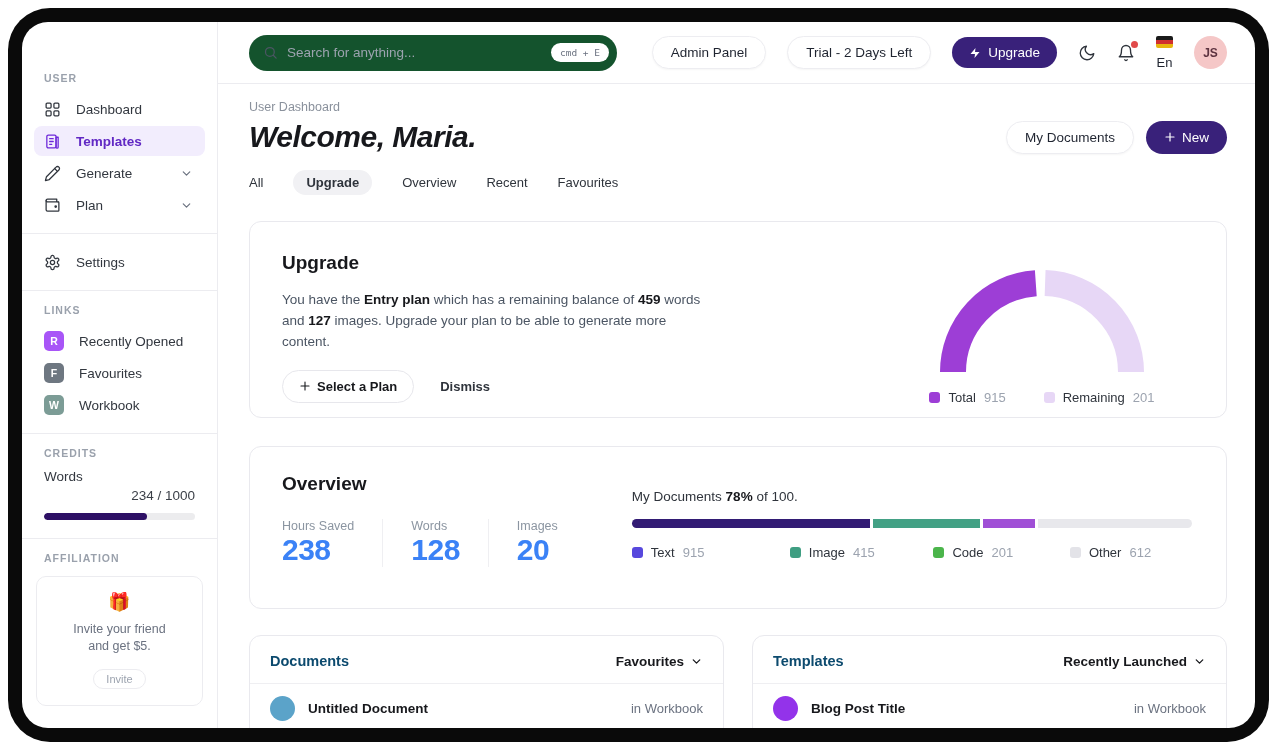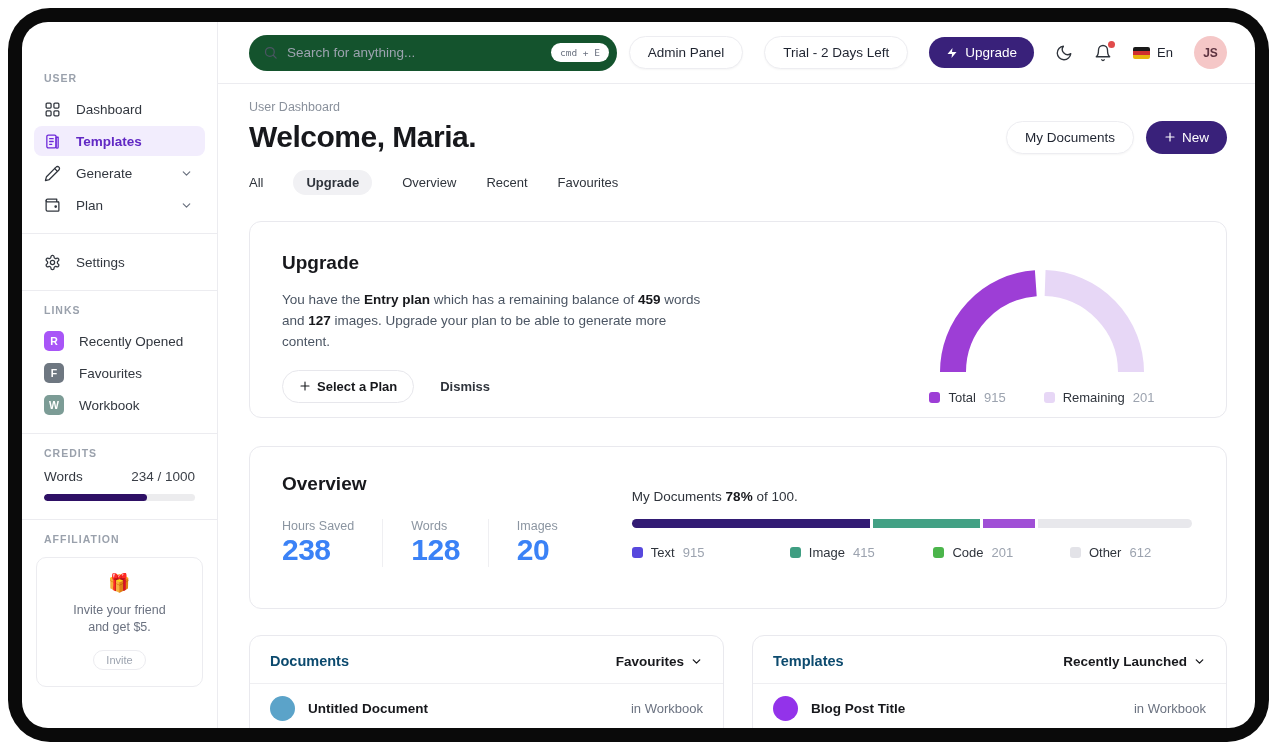--- a/index.html
+++ b/index.html
@@ -14,21 +14,21 @@
   .side-item { display:flex; align-items:center; gap:15px; height:30px; padding:0 10px; border-radius:8px; color:#32373f; font-size:13.5px; margin-bottom:2px; cursor:pointer; }
   .side-item svg { width:17px; height:17px; stroke:#32373f; flex:0 0 17px; }
   .side-item.active { background:#f2edfd; color:#6128c4; font-weight:bold; }
   .side-item.active svg { stroke:#6d28d9; }
   .side-item .spacer { flex:1; }
   .side-item .chev { width:13px; height:13px; stroke:#6b7280; }
   .count-badge { background:#e9e3fb; color:#6d28d9; font-size:11px; border-radius:50%; width:19px; height:19px; display:flex; align-items:center; justify-content:center; }
   .side-div { border-top:1px solid #ececf0; margin:13px -12px; }
   .link-badge { width:20px; height:20px; border-radius:5px; color:#fff; font-size:10.5px; font-weight:bold; display:flex; align-items:center; justify-content:center; flex:0 0 20px; }
   .credits-row { display:flex; justify-content:space-between; padding:0 10px 0 10px; font-size:13.5px; color:#32373f; margin:2px 0 10px; }
-  .credits-row .val { color:#3a3f47; }
+  .credits-row .val { color:#3a3f47;margin-top:19px; }
   .credits-track { margin:0 10px; height:7px; border-radius:4px; background:#ececee; overflow:hidden; }
   .credits-fill { height:100%; width:68%; border-radius:4px; background:#2e1065; }
   .affil-card { margin:12px 2px 0 2px; border:1px solid #ececf0; border-radius:10px; text-align:center; padding:14px 10px 16px; }
   .affil-emoji { font-size:18px; }
   .affil-text { font-size:12.5px; color:#6b7280; line-height:1.35; margin-top:8px; }
   .invite-btn { display:inline-block; margin-top:14px; border:1px solid #ececf0; border-radius:12px; padding:3px 12px; font-size:11px; color:#9ca3af; background:#fff; cursor:pointer; }
 
   
   .content { flex:1; display:flex; flex-direction:column; min-width:0; }
   .topbar { height:62px; flex:0 0 62px; border-bottom:1px solid #ececf0; display:flex; align-items:center; padding:0 28px 0 31px; gap:0; }
@@ -36,30 +36,30 @@
   .search svg { width:15px; height:15px; stroke:#4b5563; }
   .search .ph { flex:1; font-size:13.5px; color:#9ca3af; }
   .kbd { background:#fff; border-radius:11px; font-family:"DejaVu Sans Mono", monospace; font-size:9.5px; color:#6b7280; padding:4px 9px; }
   .top-right { margin-left:auto; display:flex; align-items:center; gap:21px; }
   .pill { background:#fff; border:1px solid #ededf1; box-shadow:0 1px 2px rgba(0,0,0,.04); border-radius:17px; padding:8px 18px; font-size:13.5px; color:#1f2430; cursor:pointer; white-space:nowrap; }
   .upgrade-btn { background:#39217a; color:#fff; border:none; border-radius:17px; padding:8px 17px; font-size:13.5px; display:flex; align-items:center; gap:7px; cursor:pointer; }
   .upgrade-btn svg { width:12px; height:12px; fill:#fff; }
   .icon-btn { background:none; border:none; position:relative; cursor:pointer; display:flex; }
   .icon-btn svg { width:18px; height:18px; stroke:#2f343c; }
   .dot { position:absolute; top:-3px; right:-3px; width:7px; height:7px; border-radius:50%; background:#e14b4b; }
-  .lang { display:flex; align-items:center; gap:7px; cursor:pointer; }
+  .lang { display:flex; align-items:center; gap:7px; cursor:pointer;flex-direction:column; }
   .flag { width:17px; height:12px; border-radius:2px; overflow:hidden; display:flex; flex-direction:column; }
   .flag div { flex:1; }
   .lang-label { font-size:13px; color:#1f2430; }
   .avatar { width:33px; height:33px; border-radius:50%; background:#f5c7c7; color:#5d3340; font-size:12px; font-weight:bold; display:flex; align-items:center; justify-content:center; cursor:pointer; }
 
   .page { flex:1; padding:16px 28px 0 31px; overflow:hidden; }
   .breadcrumb { font-size:12.5px; color:#8a919c; }
   .title-row { display:flex; align-items:center; margin-top:6px; }
-  .page-title { font-size:30px; font-weight:bold; color:#17181c; letter-spacing:-.5px; }
+  .page-title { font-size:30px; font-weight:bold; color:#17181c; letter-spacing:-.5px;font-style:italic; }
   .title-actions { margin-left:auto; display:flex; gap:12px; align-items:center; }
   .new-btn { background:#39217a; color:#fff; border:none; border-radius:17px; padding:9px 18px; font-size:13.5px; display:flex; align-items:center; gap:6px; cursor:pointer; }
   .new-btn svg { width:12px; height:12px; stroke:#fff; }
   .tabs { display:flex; align-items:center; gap:30px; margin-top:16px; }
   .tab { font-size:13px; color:#2f343c; cursor:pointer; padding:5px 0; }
   .tab.active { background:#f1f1f4; border-radius:14px; padding:5px 13px; font-weight:bold; }
 
   .card { border:1px solid #e9e9ee; border-radius:12px; background:#fff; }
   .upgrade-card { margin-top:26px; height:197px; display:flex; padding:30px 34px 0 32px; }
   .card-title { font-size:19px; font-weight:bold; color:#17181c; }

